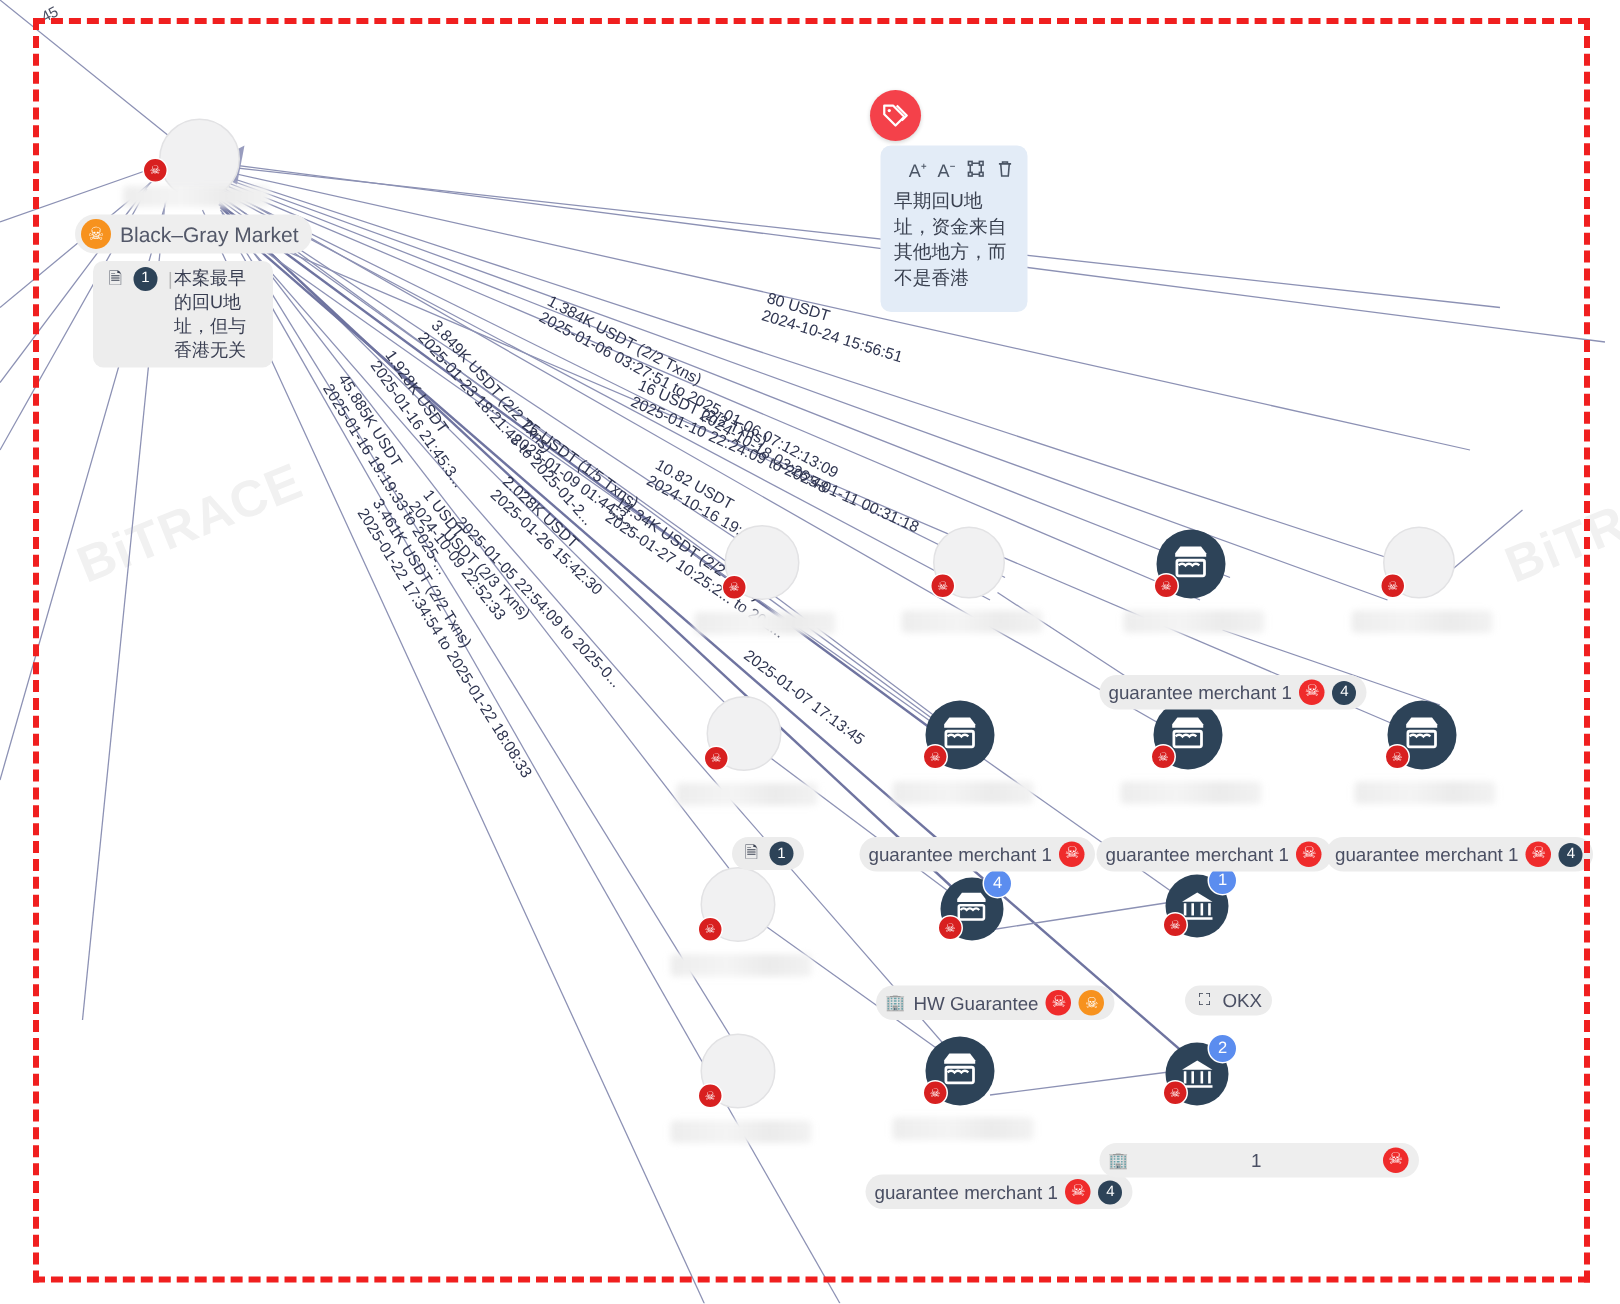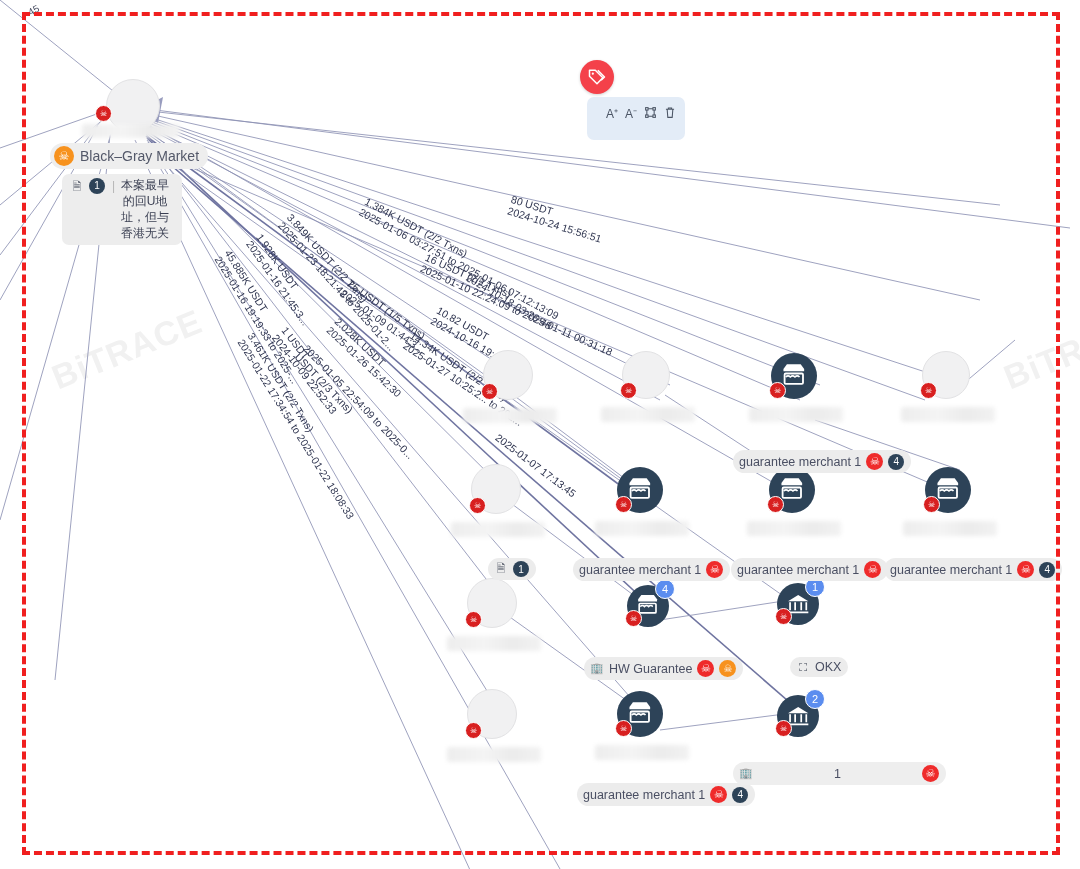--- a/index.html
+++ b/index.html
@@ -307,21 +307,21 @@
     <span class="skull">☠</span>
     <span>Black–Gray Market</span>
   </div>
 
   <div class="note-chip" style="left:62px;top:174px;">
     <div class="hdr">
       <span class="mini-icon">🗎</span>
       <span class="num-badge">1</span>
       <span class="divider">|</span>
     </div>
-    <div style="margin-top:-17px;margin-left:46px;text-align:center;">本案最早的回U地址，但与香港无关</div>
+    <div style="margin-top:-17px;margin-left:46px;">本案最早的回U地址，但与香港无关</div>
   </div>
 
   <div class="tag-icon-circle" style="left:580px;top:60px;">
     <svg width="20" height="20" viewBox="0 0 24 24" fill="none" stroke="#fff" stroke-width="1.8" stroke-linejoin="round">
       <path d="M3 11 L3 4 L10 4 L19 13 L12 20 Z"></path>
       <circle cx="7" cy="8" r="1.3" fill="#fff" stroke="none"></circle>
       <path d="M13 4 L21 12 L17 16"></path>
     </svg>
   </div>
   <div class="sticky" style="left:587px;top:97px;">
@@ -336,20 +336,21 @@
             <rect x="11" y="11" width="3" height="3"></rect>
           <path d="M5 3.5 H11 M3.5 5 V11 M12.5 5 V11 M5 12.5 H11"></path>
         </svg>
       </span>
       <span>
         <svg width="12" height="13" viewBox="0 0 14 16" stroke="#4b5565" stroke-width="1.3" fill="none">
           <path d="M2 4 H12 M5 4 V2.5 H9 V4 M3.5 4 L4.3 14 H9.7 L10.5 4"></path>
         </svg>
       </span>
     </div>
+    <div class="sticky-text">早期回U地址，资金来自其他地方，而不是香港</div>
   </div>
 
   <div id="node-layer">
       <div style="position: absolute; left: 483px; top: 350px; width: 50px; height: 50px;">
         <div class="node plain" style="left: 0px; top: 0px; width: 50px; height: 50px;"></div>
         <div class="risk-dot" style="left: -2px; top: 33px;">☠</div>
       </div>
       <div class="blur-bar" style="left: 463px; top: 408px; width: 94px; height: 15px;"></div>
       <div style="position: absolute; left: 622px; top: 351px; width: 48px; height: 48px;">
         <div class="node plain" style="left: 0px; top: 0px; width: 48px; height: 48px;"></div>

